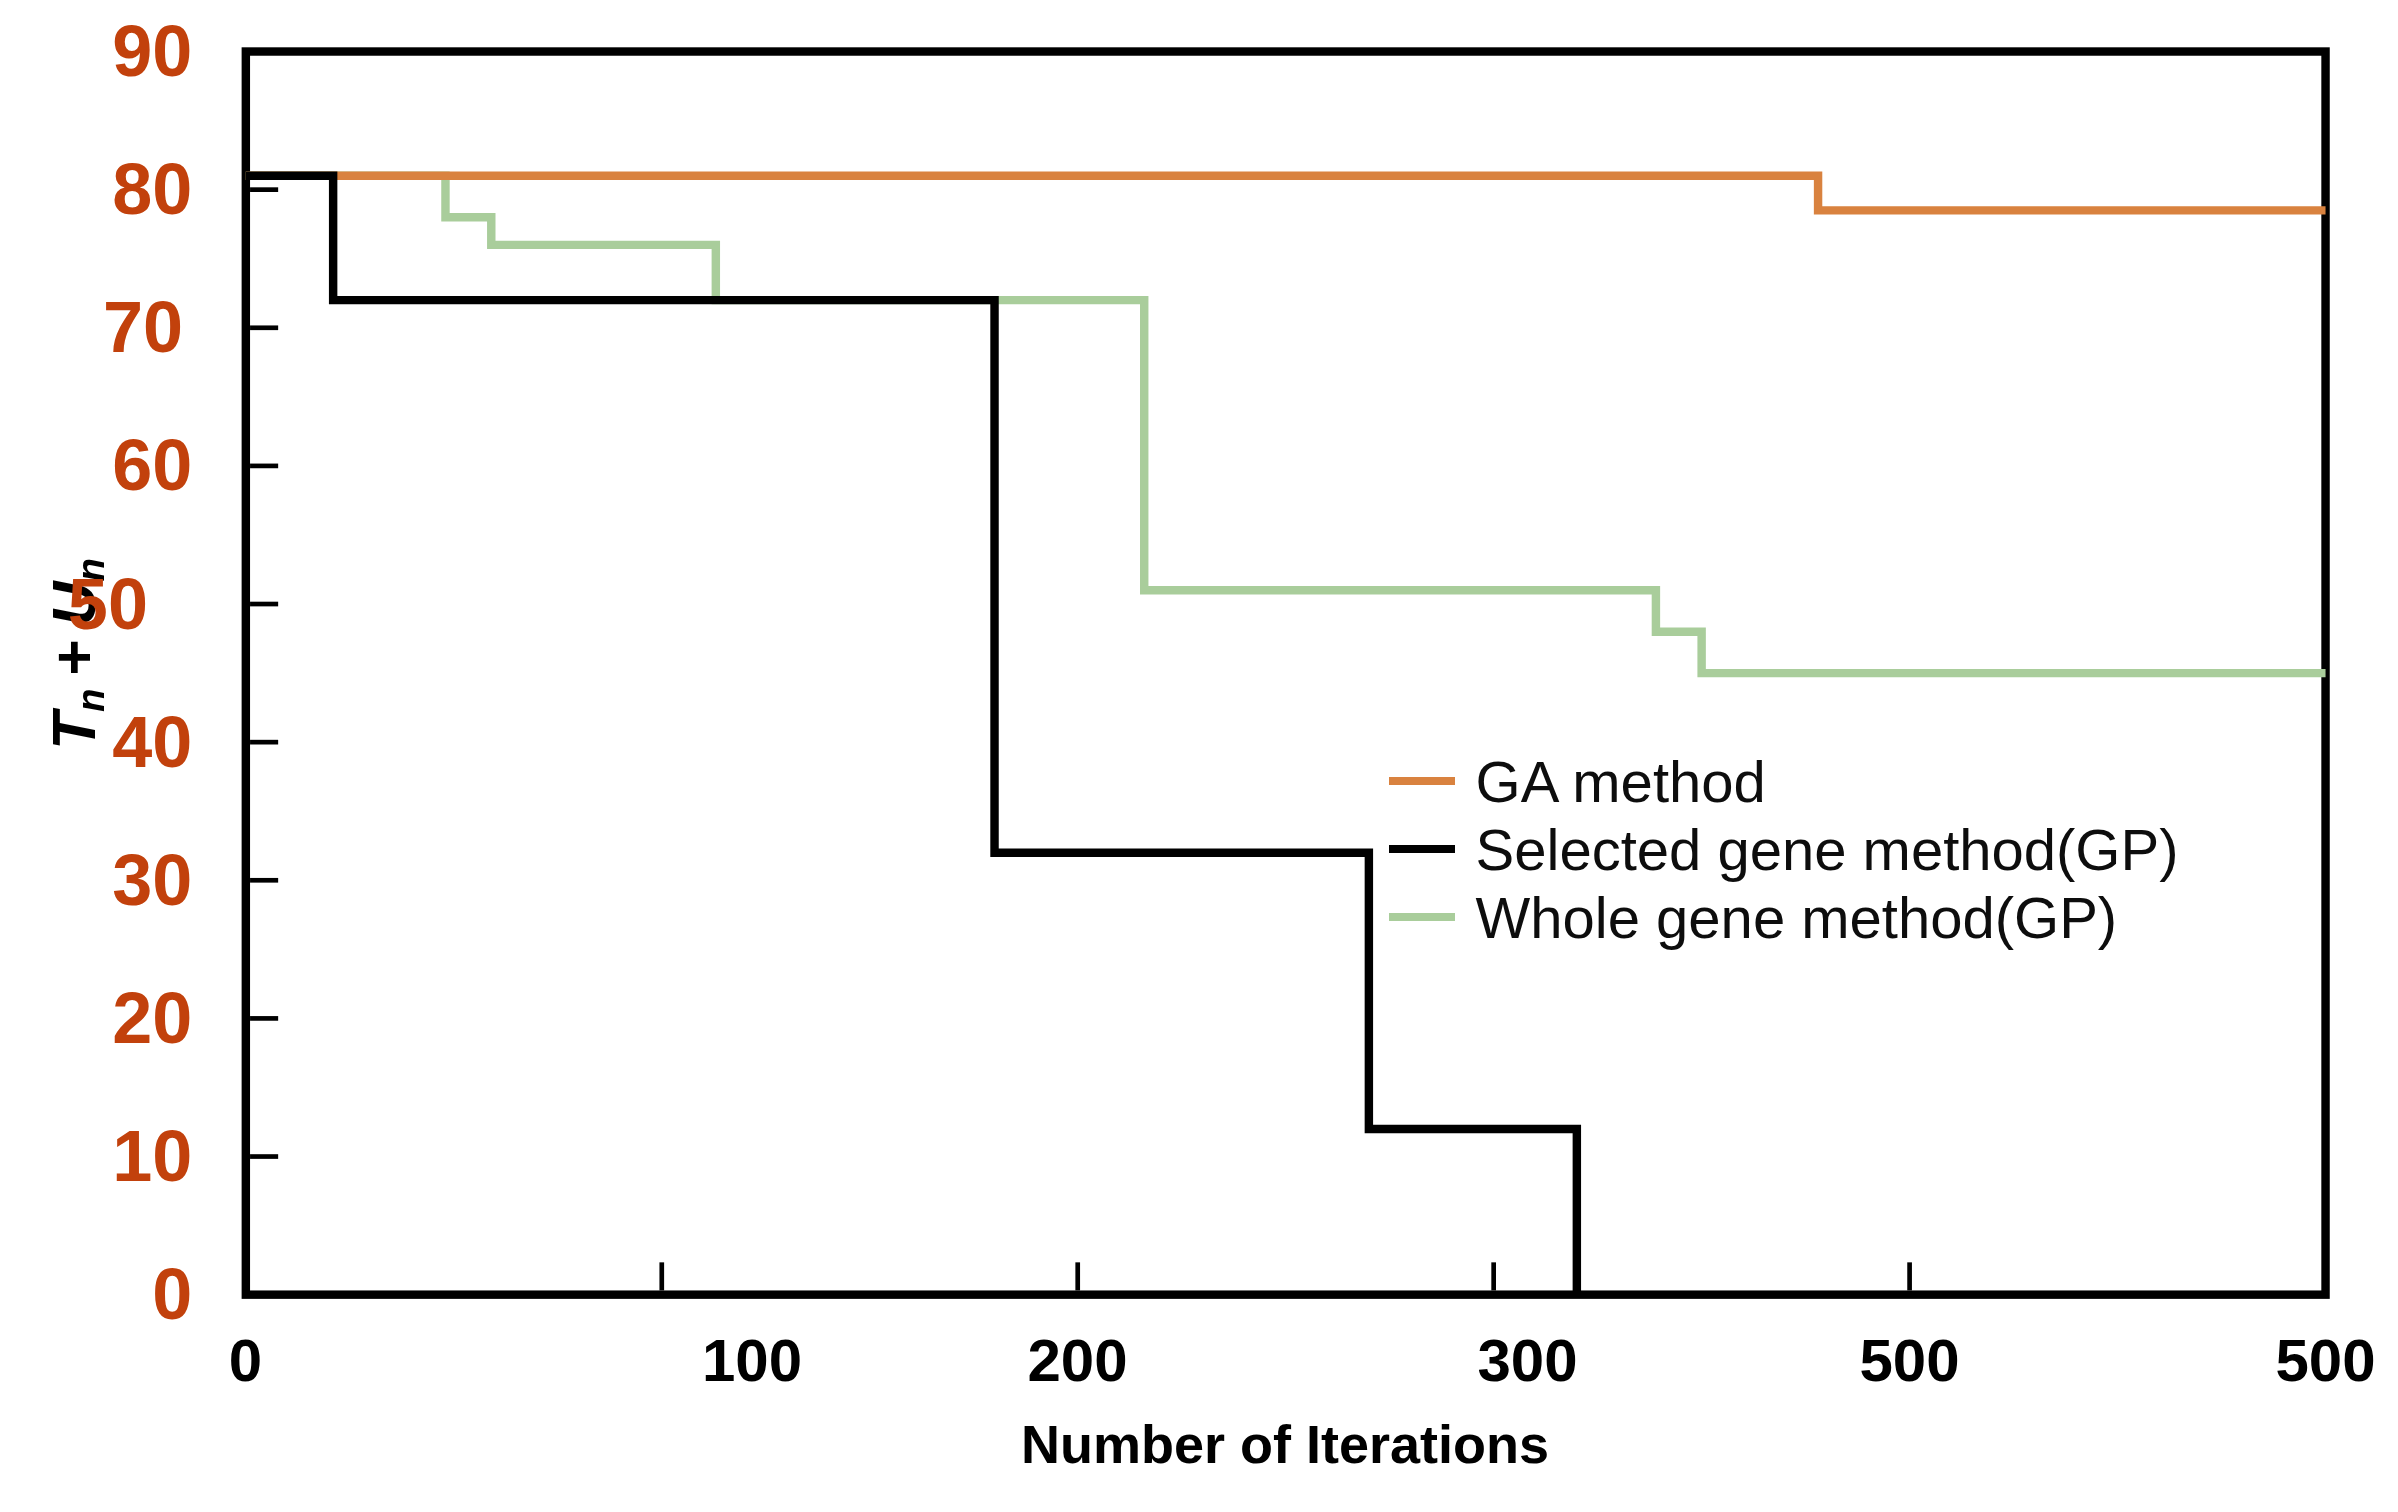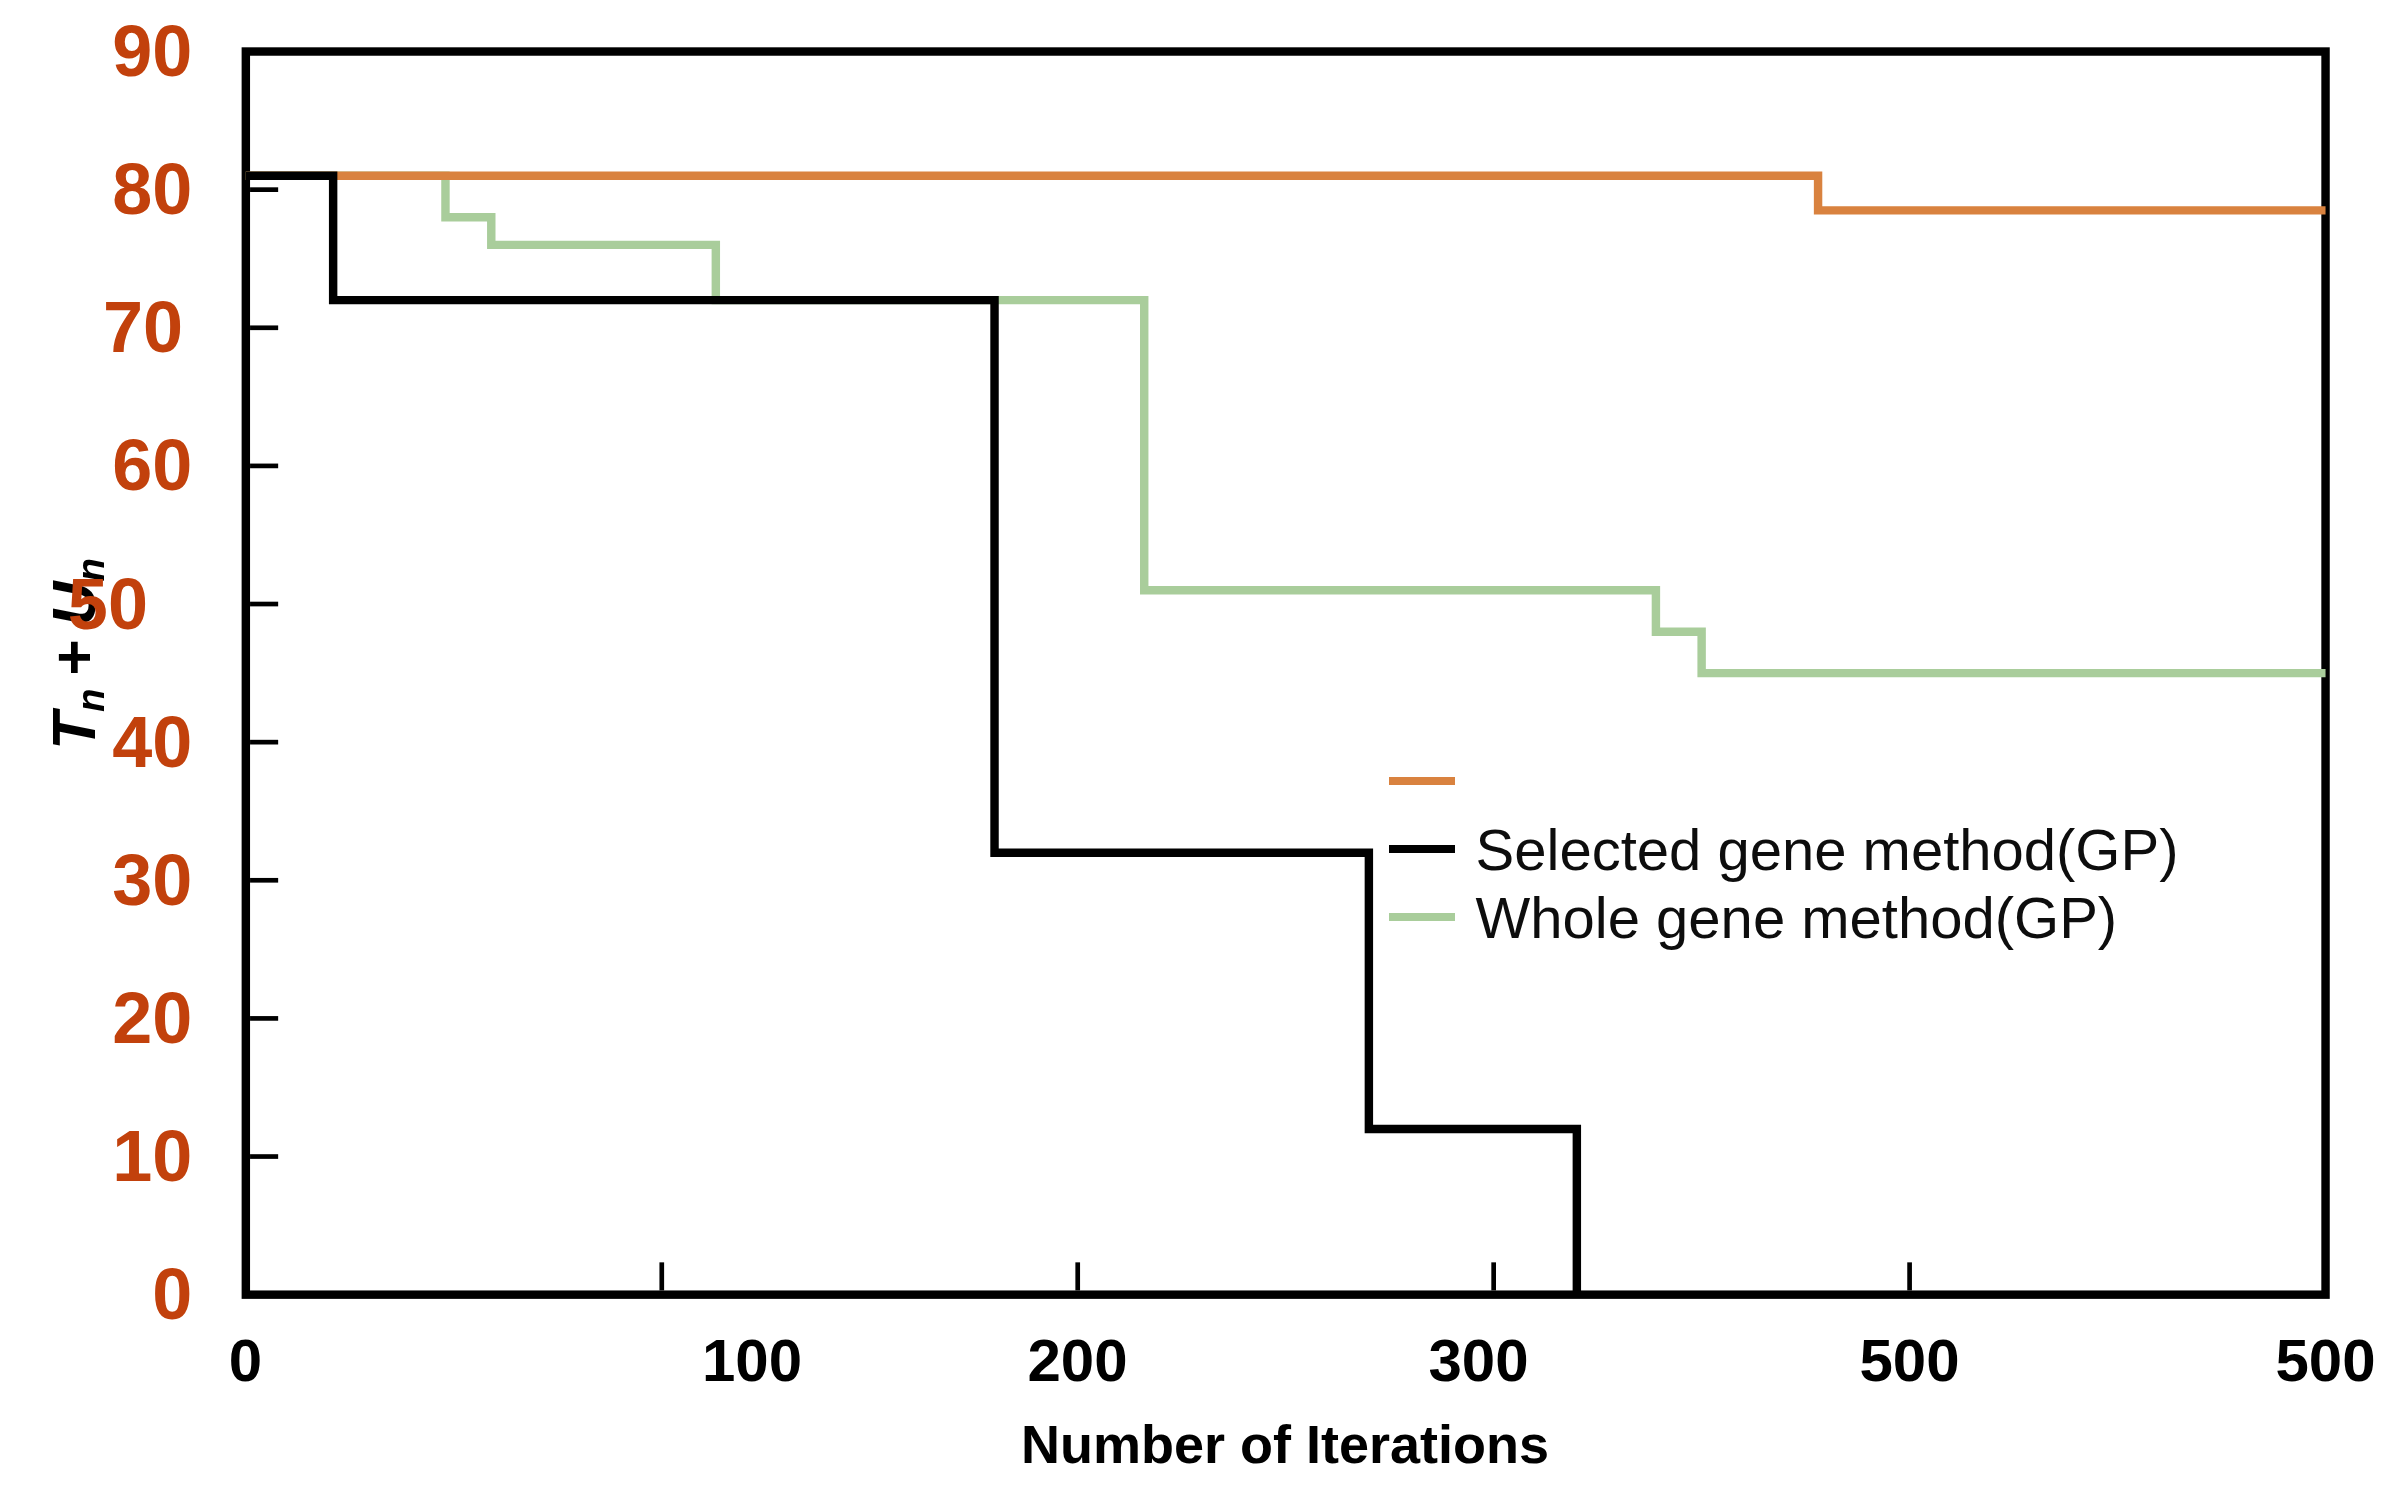--- a/index.html
+++ b/index.html
@@ -137,28 +137,29 @@
       <div class="ytick-label" style="left: 23.4px; top: 567px; text-align: center;">50</div>
       <div class="ytick-label" style="left: 23.4px; top: 428px;">60</div>
       <div class="ytick-label" style="left: 14px; top: 290px;">70</div>
       <div class="ytick-label" style="left: 23.4px; top: 152px;">80</div>
       <div class="ytick-label" style="left: 23.4px; top: 14px;">90</div>
     </div>
   <div id="xticks">
       <div class="xtick-label" style="left: 105px; top: 1323px;">0</div>
       <div class="xtick-label" style="left: 521px; top: 1323px; text-align: right;">100</div>
       <div class="xtick-label" style="left: 937px; top: 1323px;">200</div>
-      <div class="xtick-label" style="left: 1338px; top: 1323px;">300</div>
+      <div class="xtick-label" style="left: 1387px; top: 1323px;">300</div>
       <div class="xtick-label" style="left: 1769px; top: 1323px;">500</div>
       <div class="xtick-label" style="left: 2185px; top: 1323px;">500</div>
     </div>
 
   <div class="legend" id="legend">
       <div class="legend-item">
         <span class="legend-swatch" style="background: rgb(217, 130, 63);"></span>
+        <span class="legend-label">GA method</span>
       </div>
       <div class="legend-item">
         <span class="legend-swatch" style="background: rgb(0, 0, 0);"></span>
         <span class="legend-label">Selected gene method(GP)</span>
       </div>
       <div class="legend-item">
         <span class="legend-swatch" style="background: rgb(169, 205, 155);"></span>
         <span class="legend-label">Whole gene method(GP)</span>
       </div>
     </div>

